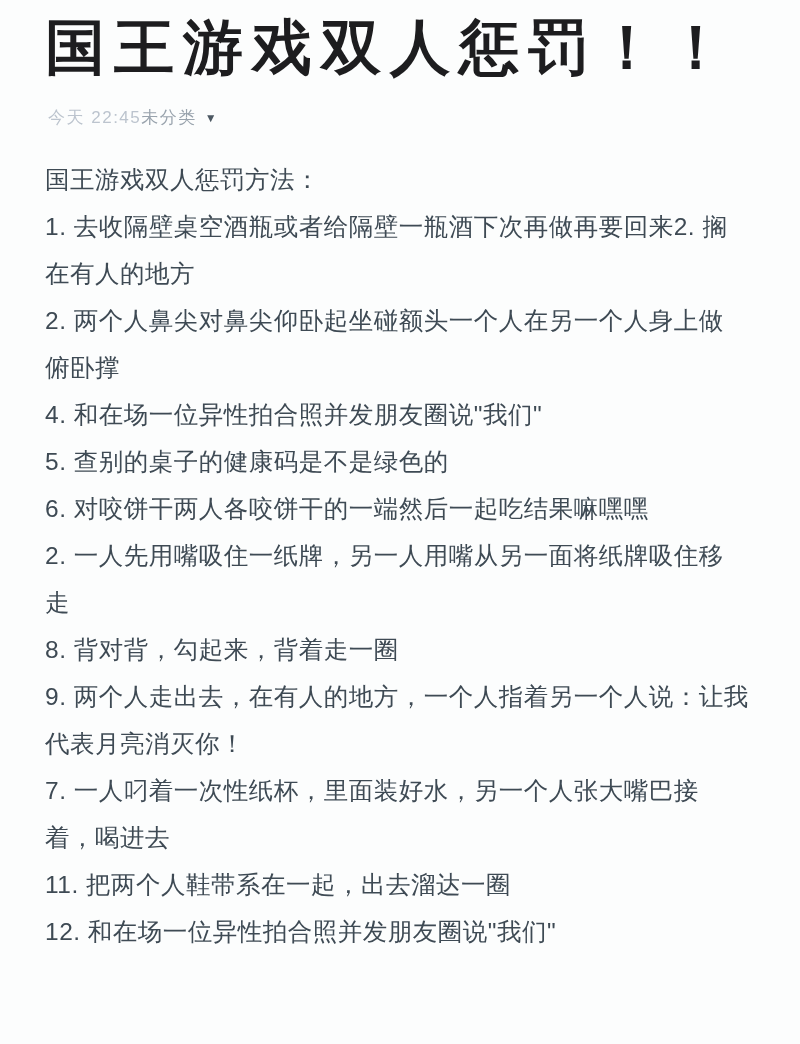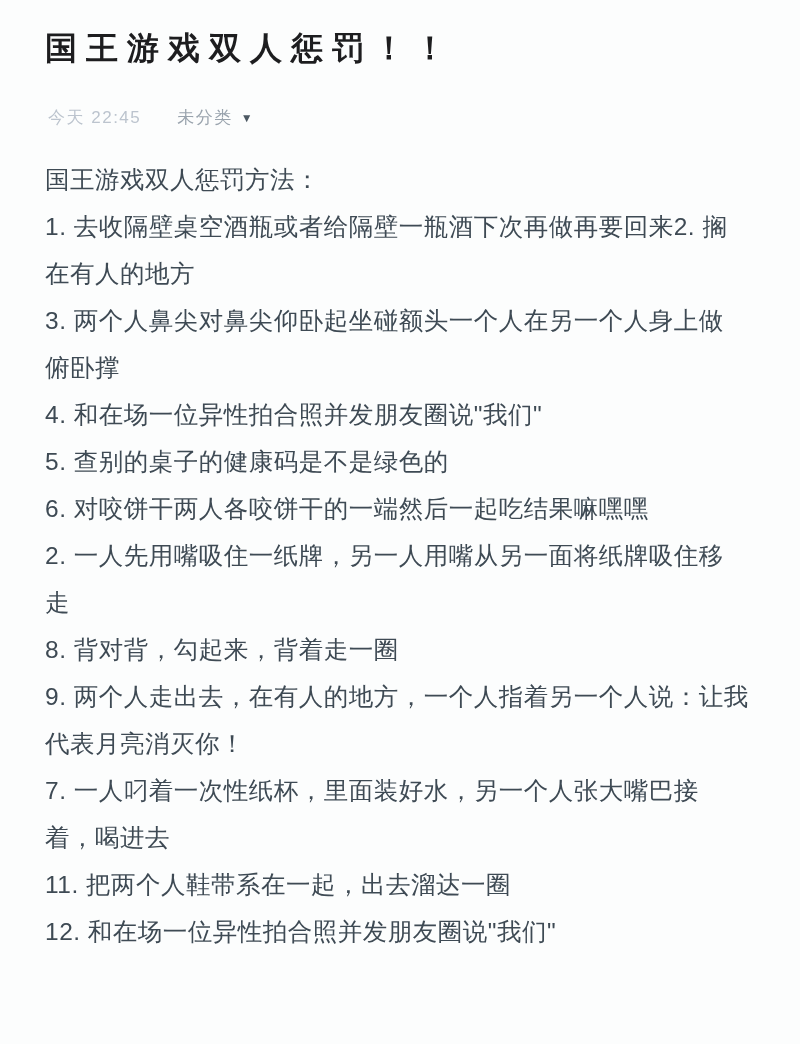--- a/index.html
+++ b/index.html
@@ -14,40 +14,39 @@
     height: 1044px;
     margin: 0 auto;
     background: var(--page-bg, #fcfdfd);
     overflow: hidden;
   }
   .title {
     position: absolute;
     left: 45px;
     top: 16px;
     margin: 0;
-    font-size: 32px;
+    font-size: 60px;
     line-height: 64px;
     font-weight: 600;
     letter-spacing: 9px;
     color: var(--title-text, #1d1d1f);
     white-space: nowrap;
   }
   .meta {
     position: absolute;
     left: 48px;
     top: 106px;
     display: flex;
     align-items: center;
     font-size: 17px;
     line-height: 24px;
     letter-spacing: 1.5px;
   }
   .meta .time {
     color: var(--timestamp-text, #bcc4ce);
-    margin-right: 36px;
   }
   .meta .category {
     display: inline-flex;
     cursor: pointer;
     color: var(--category-text, #99a3ad);
   }
   .meta .category .arrow {
     font-size: 12px;
     margin-left: 8px;
     color: var(--arrow, #4c5862);
@@ -81,21 +80,21 @@
     <span class="category">
       <span>未分类</span>
       <span class="arrow">▼</span>
     </span>
   </div>
 
   <div class="body">
       <div class="line">国王游戏双人惩罚方法：</div>
       <div class="line">1. 去收隔壁桌空酒瓶或者给隔壁一瓶酒下次再做再要回来2. 搁</div>
       <div class="line">在有人的地方</div>
-      <div class="line">3. 两个人鼻尖对鼻尖仰卧起坐碰额头一个人在另一个人身上做</div>
+      <div class="line">2. 两个人鼻尖对鼻尖仰卧起坐碰额头一个人在另一个人身上做</div>
       <div class="line">俯卧撑</div>
       <div class="line">4. 和在场一位异性拍合照并发朋友圈说"我们"</div>
       <div class="line">5. 查别的桌子的健康码是不是绿色的</div>
       <div class="line">6. 对咬饼干两人各咬饼干的一端然后一起吃结果嘛嘿嘿</div>
       <div class="line">2. 一人先用嘴吸住一纸牌，另一人用嘴从另一面将纸牌吸住移</div>
       <div class="line">走</div>
       <div class="line">8. 背对背，勾起来，背着走一圈</div>
       <div class="line">9. 两个人走出去，在有人的地方，一个人指着另一个人说：让我</div>
       <div class="line">代表月亮消灭你！</div>
       <div class="line">7. 一人叼着一次性纸杯，里面装好水，另一个人张大嘴巴接</div>

